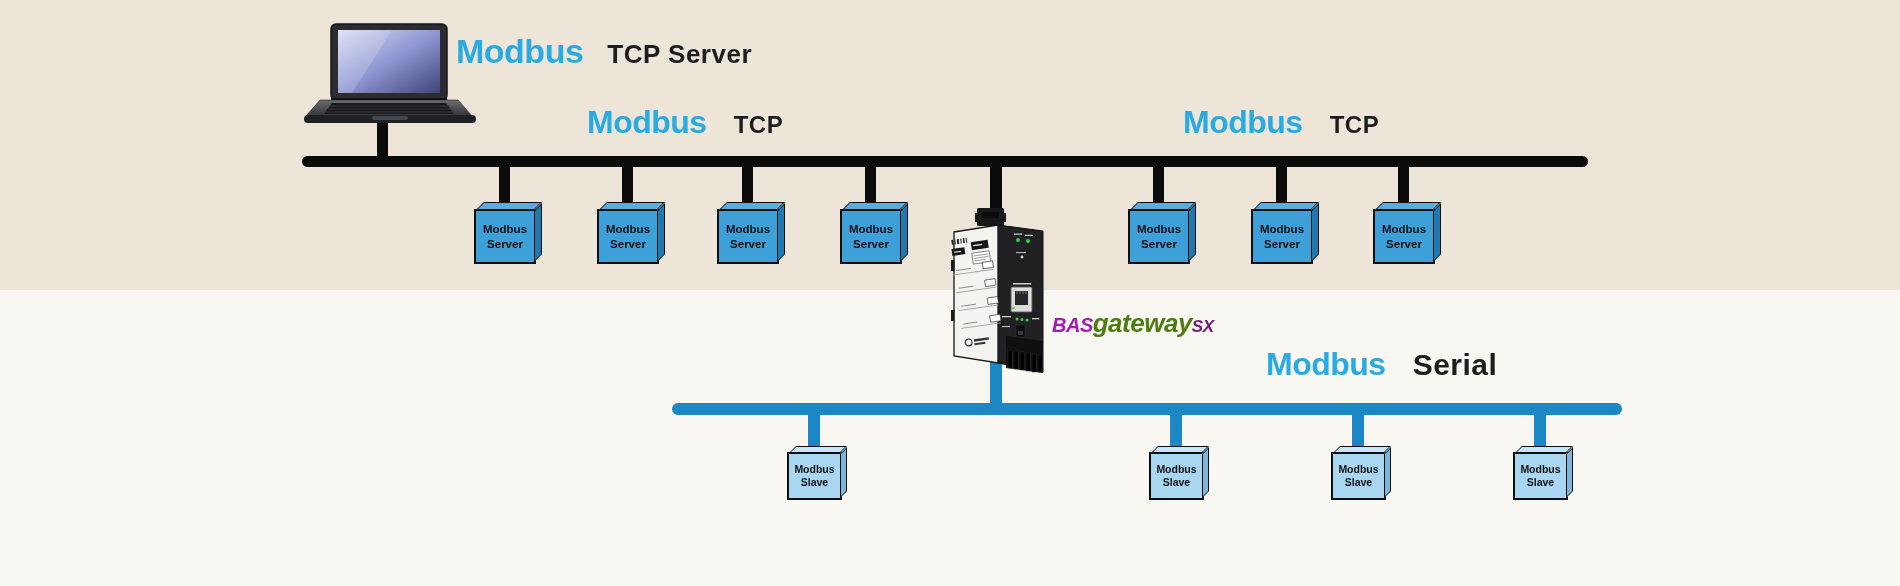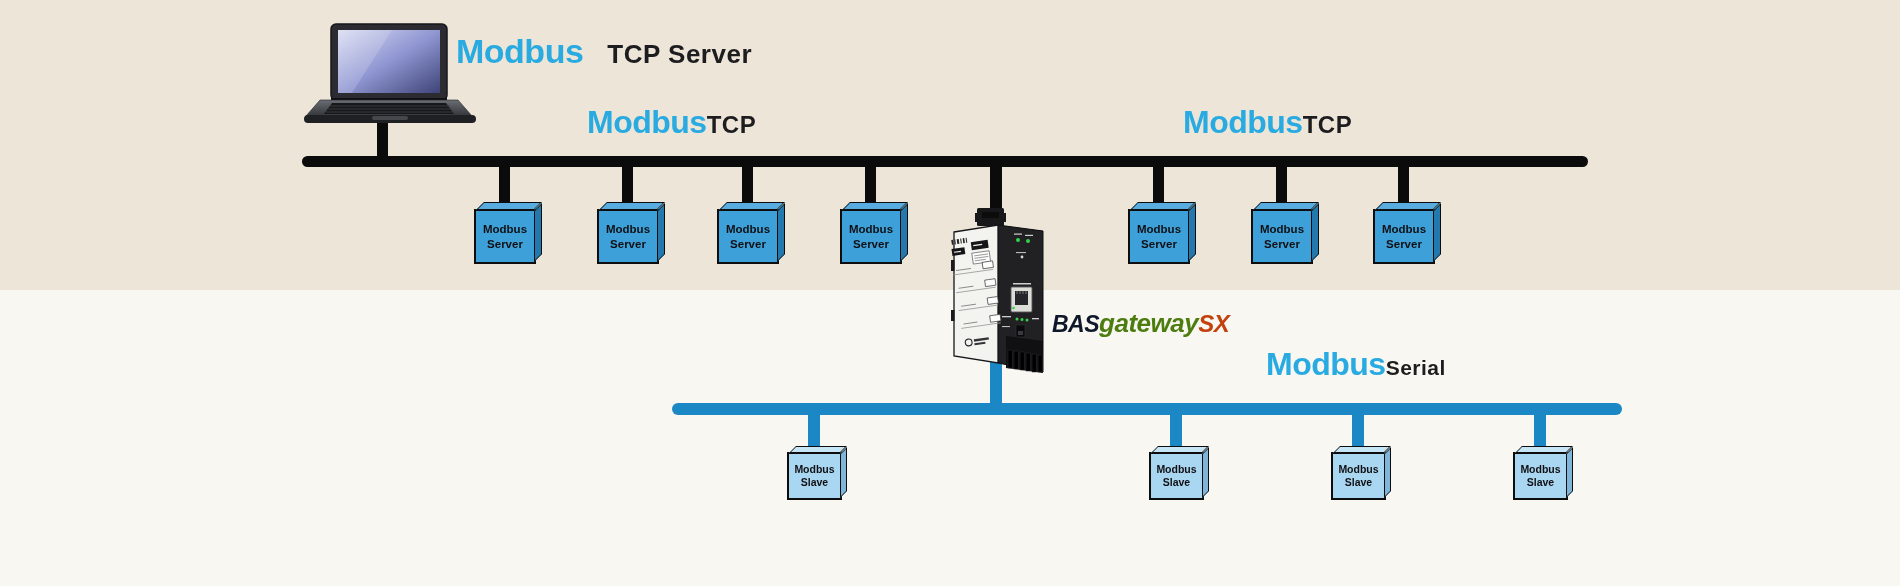--- a/index.html
+++ b/index.html
@@ -28,34 +28,34 @@
   .slave{width:55px;height:48px;background:#A9D6F0;font-size:10.5px;line-height:1.2;top:452px;}
   .slave::before{content:"";position:absolute;left:0;top:-8px;width:100%;height:7px;
         background:#C6E6F8;border:1.5px solid #0D0D0D;box-sizing:border-box;
         transform:skewX(-45deg);transform-origin:0 100%;}
   .slave::after{content:"";position:absolute;left:100%;top:0;width:7px;height:100%;
         background:#7FB5D9;border:1.5px solid #0D0D0D;box-sizing:border-box;
         transform:skewY(-45deg);transform-origin:0 0;}
 
   .caption{position:absolute;display:flex;align-items:baseline;z-index:4;white-space:nowrap;}
   .caption .m{color:#29ABE2;font-size:32px;font-weight:bold;letter-spacing:-0.5px;}
-  .caption .r{color:#1D1D1F;font-size:24px;font-weight:bold;letter-spacing:0.5px;}
+  .caption .r{color:#1D1D1F;font-size:24px;font-weight:bold;margin-left:27px;letter-spacing:0.5px;}
   .cap-client{left:456px;top:32px;}
   .cap-client .m{font-size:34px;}
   .cap-client .r{font-size:26px;margin-left:24px;}
   .cap-tcp-left{left:587px;top:104px;}
   .cap-tcp-right{left:1183px;top:104px;}
   .cap-serial{left:1266px;top:346px;}
-  .cap-serial .r{font-size:21px;}
+  .cap-serial .r{font-size:30px;}
 
   .brand{position:absolute;left:1052px;top:308px;z-index:4;font-style:italic;
          font-weight:bold;white-space:nowrap;letter-spacing:-0.5px;}
-  .brand .bas{font-size:23px;color:#0f172a;}
+  .brand .bas{font-size:20px;color:#a21caf;}
   .brand .gw{font-size:26px;color:#4d7c0f;}
-  .brand .sx{font-size:24px;color:#c2410c;}
+  .brand .sx{font-size:17px;color:#701a75;}
 
   .dev-svg{position:absolute;z-index:3;}
 </style>
 </head>
 <body>
 
 <div class="stage">
   <div class="bg-top"></div>
   <div class="bg-bottom"></div>
 

